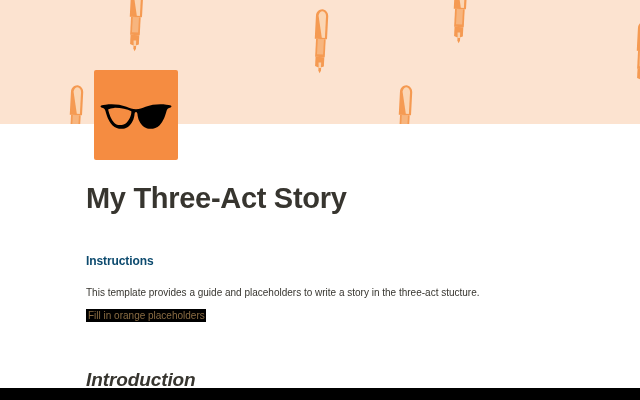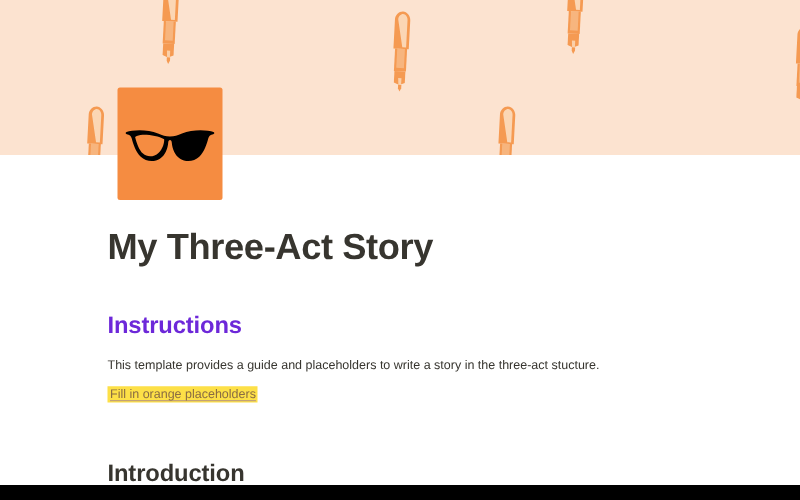--- a/index.html
+++ b/index.html
@@ -81,42 +81,41 @@
     font-size: 29px;
     line-height: 34px;
     font-weight: bold;
     letter-spacing: -0.3px;
     color: #37352F;
   }
 
   .section-heading {
     margin: 0;
     padding-top: 34px;
-    font-size: 19px;
+    font-size: 12px;
     line-height: 24px;
     font-weight: bold;
     letter-spacing: -0.1px;
-    color: #6d28d9;
+    color: #0c4a6e;
   }
 
   .para {
     margin: 0;
     padding-top: 11px;
     font-size: 10px;
     line-height: 17px;
     color: #37352F;
   }
 
   .para.highlight-line {
     padding-top: 6px;
   }
   .para .hl {
-    background: #fde047;
+    background: #000000;
     color: #8A6C43;
-    text-decoration: underline;
     text-decoration-color: #C3A278;
     text-underline-offset: 2px;
     padding: 1px 1px 1px 2px;
     box-decoration-break: clone;
   }
   .para.last-line {
     padding-top: 6px;
   }
 
   
@@ -129,20 +128,21 @@
     overflow: hidden;
   }
   .cutoff-heading {
     margin: 0;
     padding-left: 86px;
     font-size: 19px;
     line-height: 24px;
     font-weight: bold;
     letter-spacing: -0.1px;
     color: #37352F;
+    font-style: italic;
   }
   .cutoff-fade {
     position: absolute;
     left: 0;
     right: 0;
     bottom: 0;
     height: 9px;
     background: linear-gradient(to bottom, rgba(255,255,255,0) 0%, rgba(255,255,255,0.55) 45%, rgba(255,255,255,0.92) 100%);
     pointer-events: none;
   }

